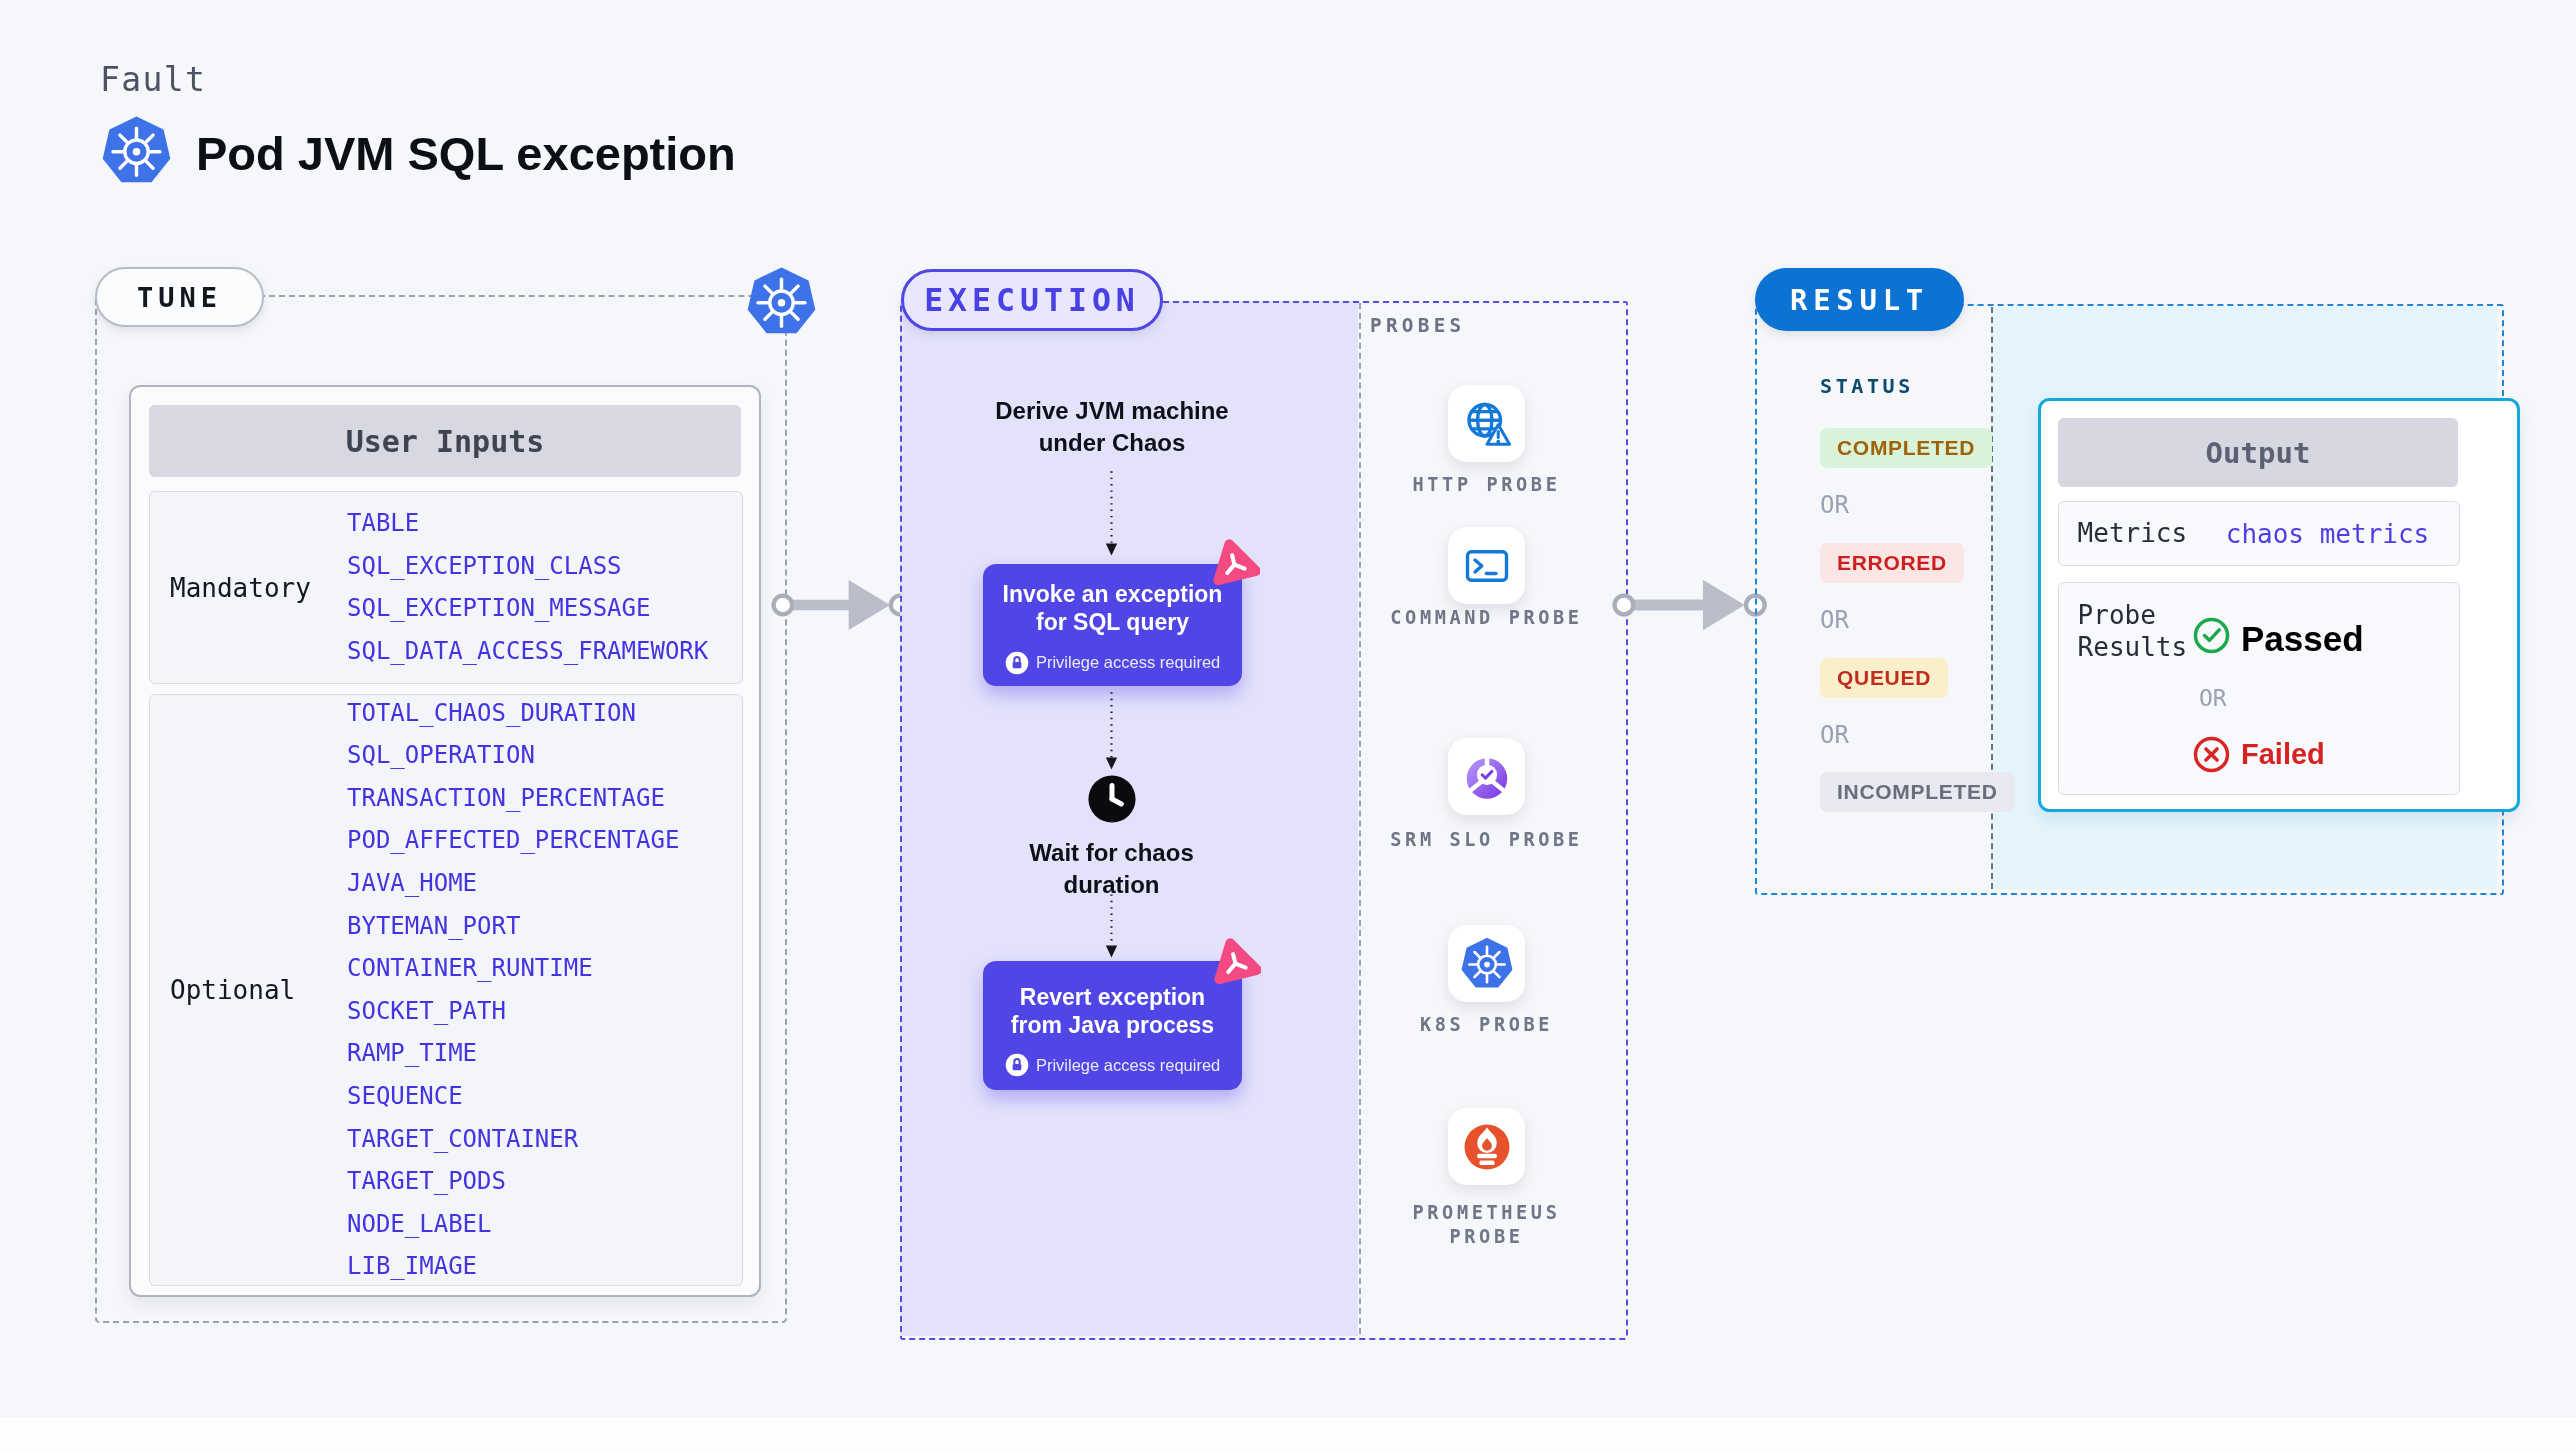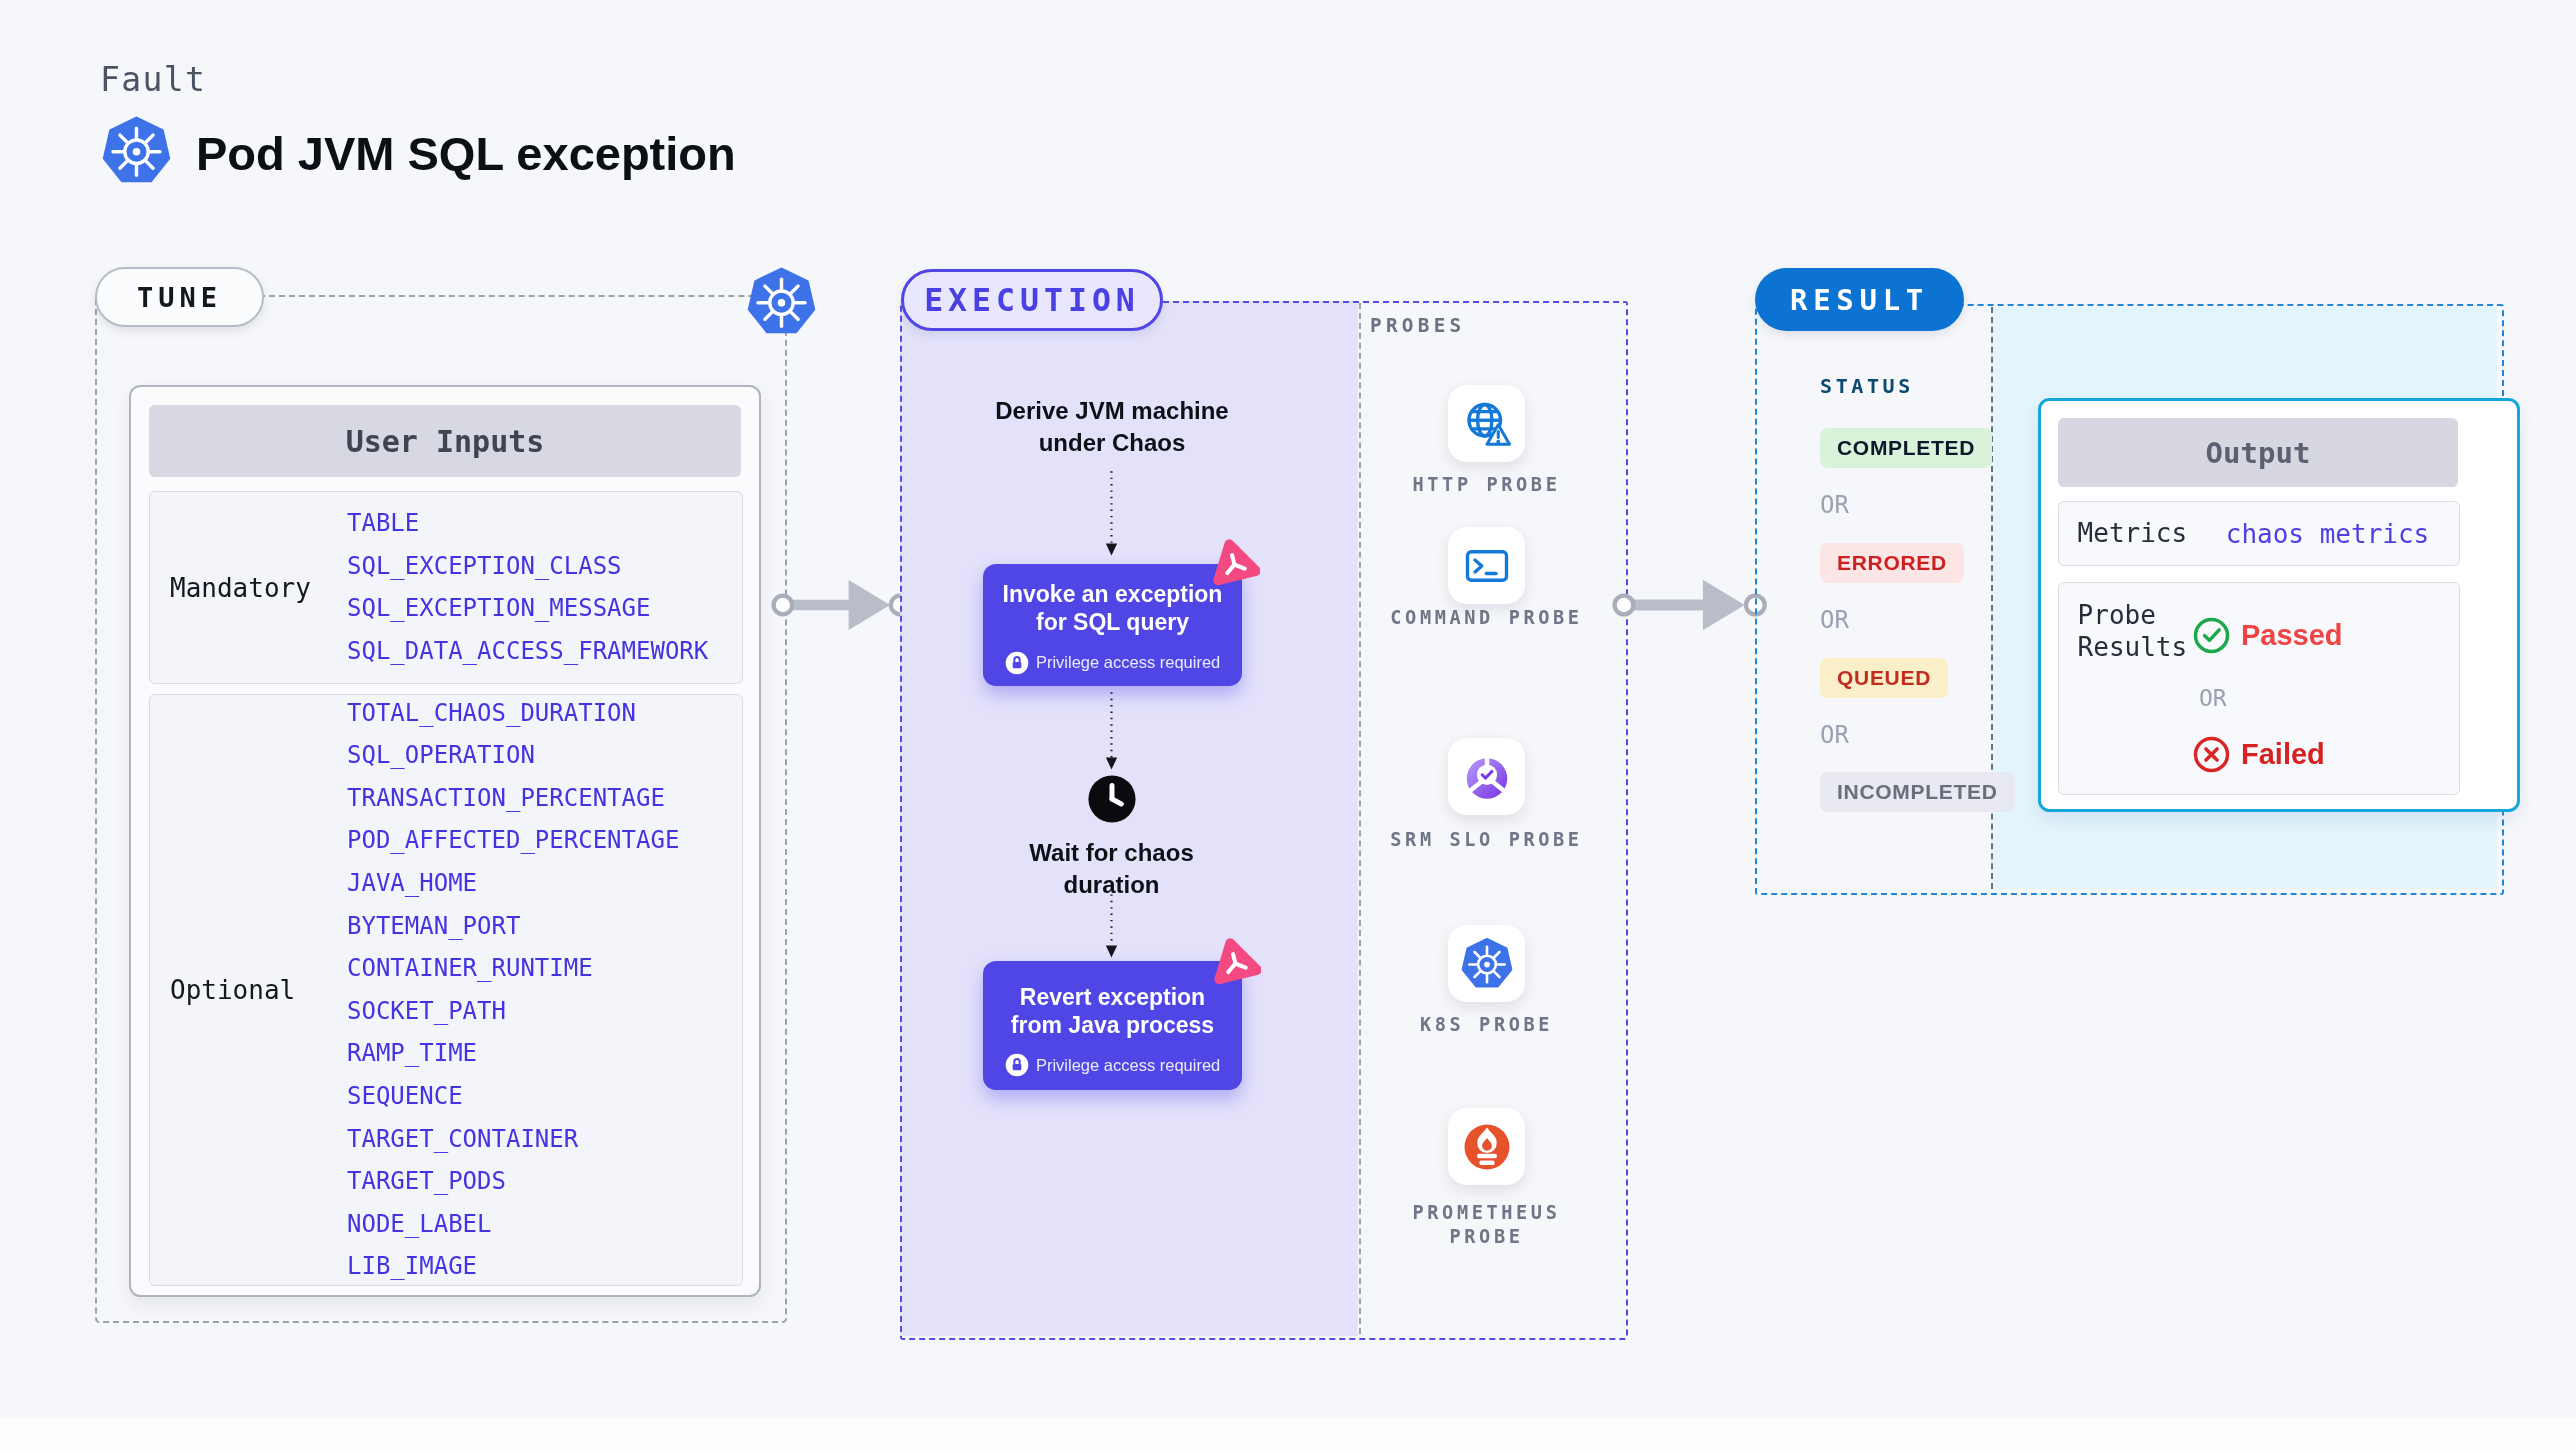--- a/index.html
+++ b/index.html
@@ -53,34 +53,34 @@
   .probes-heading{font-size:19.3px;font-weight:bold;letter-spacing:4.3px;color:#6b7283;}
   .probe-tile{width:77px;height:77px;background:#ffffff;border-radius:18.6px;
               box-shadow:0 5.7px 14.3px rgba(20,30,60,.10);display:flex;align-items:center;justify-content:center;}
   .probe-label{font-size:18.6px;font-weight:bold;letter-spacing:3.6px;color:#6f7688;
                line-height:24px;text-align:center;}
 
   
   .status-heading{font-size:20px;font-weight:bold;letter-spacing:3.6px;color:#0c4a6e;}
   .badge{display:inline-flex;align-items:center;height:40px;padding:0 17px;border-radius:7.2px;
          font-size:21px;font-weight:bold;letter-spacing:0.7px;}
-  .badge-completed{background:#d9f3da;color:#0f172a;}
+  .badge-completed{background:#d9f3da;color:#a16207;}
   .badge-errored{background:#fbe5e5;color:#cd1f1f;}
   .badge-queued{background:#faefc8;color:#bf2d21;}
   .badge-incompleted{background:#e9eaf1;color:#686e7b;}
   .or-label{font-size:24px;color:#9aa1b2;}
   .result-panel{background:#e4f4fc;}
   .output-card{background:#ffffff;border:3.6px solid #15a7db;border-radius:11.5px;
                box-shadow:0 7.2px 15.8px rgba(18,90,140,.10);padding-left:42px;}
   .out-header{background:#d6d7e1;border-radius:5.7px;display:flex;align-items:center;justify-content:center;
               font-size:29px;font-weight:bold;color:#5b6173;}
   .out-row{background:#f8f9fc;border:1.4px solid #dadde6;border-radius:5.7px;}
   .out-label{font-size:26px;line-height:31.5px;color:#262c38;}
   .metrics-value{font-size:26px;color:#4d3fe3;text-align:center;}
-  .passed-label{font-size:29px;font-weight:bold;color:#ef4444;}
+  .passed-label{font-size:35px;font-weight:bold;color:#000000;}
   .failed-label{font-size:29px;font-weight:bold;color:#d82222;}
 </style>
 </head>
 <body>
 
 <div class="stage">
 
   <div class="abs mono kicker" style="left:100px;top:60px;">Fault</div>
 
   <svg class="abs" style="left:102px;top:115px;" width="69" height="72" viewBox="0 0 100 100">

